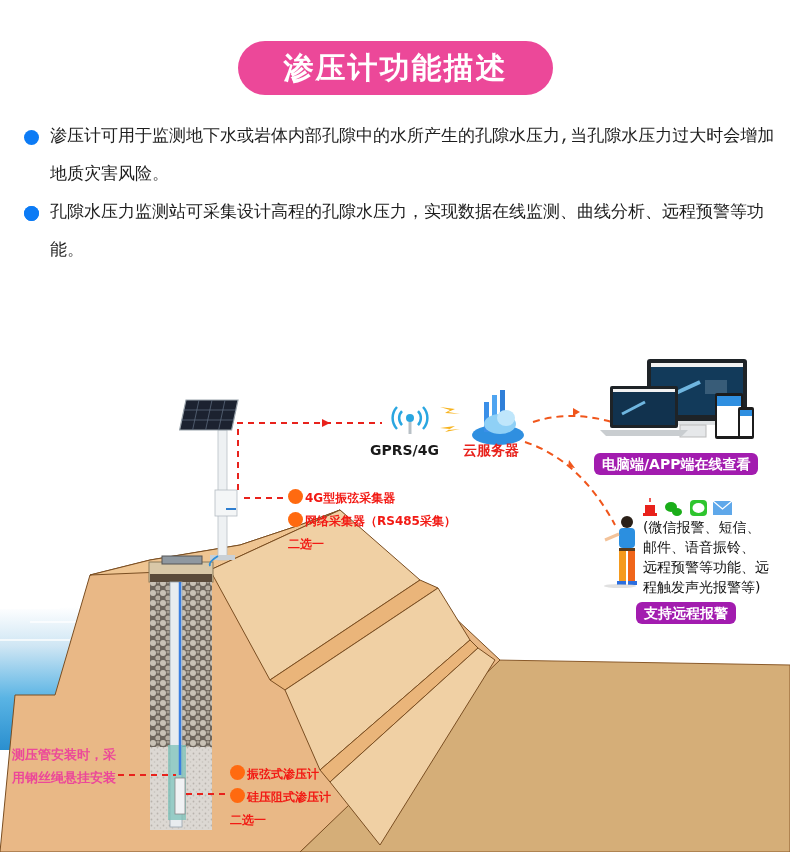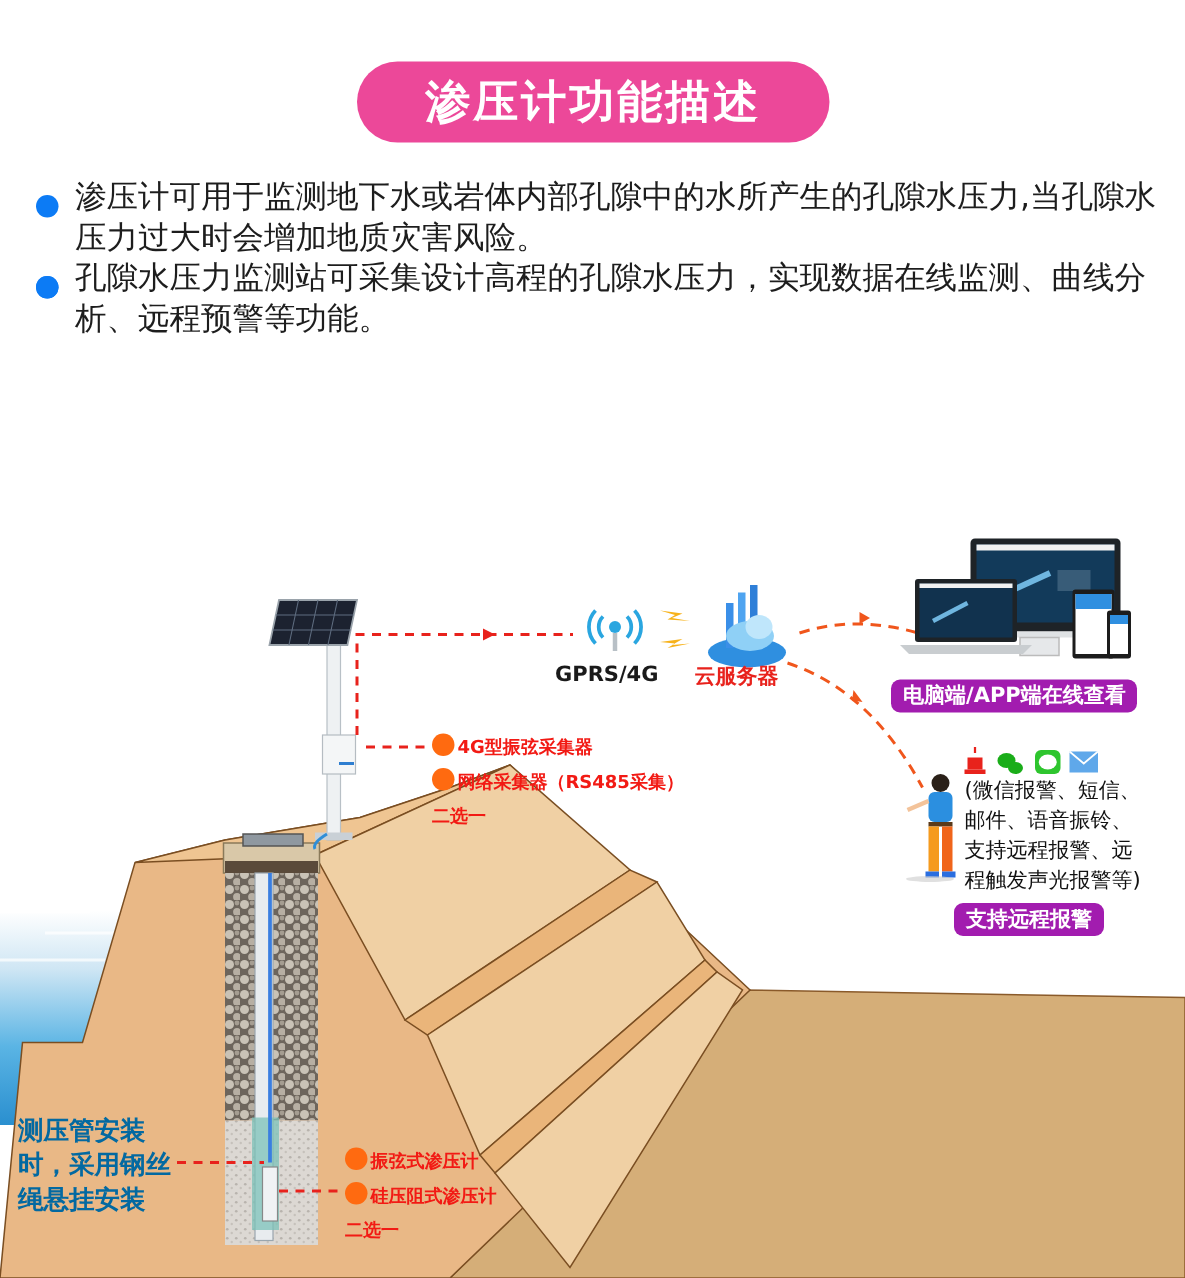--- a/index.html
+++ b/index.html
@@ -7,21 +7,21 @@
   body { position: relative; font-family: "DejaVu Sans", "Liberation Sans", sans-serif; color: #1a1a1a; }
 
   .title-pill {
     position: absolute; left: 238px; top: 41px; width: 315px; height: 54px;
     background: #ec4899; border-radius: 27px;
     display: flex; align-items: center; justify-content: center;
     color: #fff; font-size: 30px; font-weight: bold; letter-spacing: 2px;
   }
 
   .bullets { position: absolute; left: 18px; top: 118px; width: 760px; }
-  .bullet { position: relative; padding-left: 32px; font-size: 21px; line-height: 27px; color: #1d1d1d; margin-bottom: 0; }
+  .bullet { position: relative; padding-left: 32px; font-size: 17px; line-height: 38px; color: #1d1d1d; margin-bottom: 0; font-family: Liberation Mono, monospace; }
   .bullet .dot {
     position: absolute; left: 6px; top: 12px; width: 15px; height: 15px; border-radius: 50%;
     background: #0c7bf5;
   }
 
   .scene { position: absolute; left: 0; top: 350px; width: 746px; height: 502px; }
   svg.bg { position: absolute; left: 0; top: 0; }
 
   .label { position: absolute; white-space: nowrap; }
   .dark-label { color: #1a1a1a; font-size: 14px; font-weight: bold; }
@@ -29,21 +29,21 @@
   .red-big { color: #f21a14; font-size: 12px; font-weight: bold; line-height: 23px; }
   .orange-dot { display: inline-block; width: 15px; height: 15px; background: #ff6a10; border-radius: 50%; vertical-align: -2px; margin-right: 2px; }
 
   .orange-badge {
     position: absolute; background: #a21caf; color: #fff; font-size: 14px; font-weight: bold;
     border-radius: 6px; padding: 2px 8px; white-space: nowrap; height: 22px; line-height: 18px;
   }
 
   .alarm-text { position: absolute; left: 643px; top: 167px; font-size: 14px; line-height: 20px; color: #111; white-space: nowrap; }
 
-  .side-text { position: absolute; left: 12px; top: 393px; font-size: 17px; font-weight: bold; color: #0369a1; line-height: 23px; width: 110px; }
+  .side-text { position: absolute; left: 12px; top: 393px; font-size: 13px; font-weight: bold; color: #ec4899; line-height: 23px; width: 110px; }
 </style>
 </head>
 <body>
 
 <div class="title-pill">渗压计功能描述</div>
 
 <div class="bullets">
   <div class="bullet">
     <span class="dot"></span>
     <span>渗压计可用于监测地下水或岩体内部孔隙中的水所产生的孔隙水压力,当孔隙水压力过大时会增加地质灾害风险。</span>
@@ -218,21 +218,21 @@
   </svg>
 
   <div class="label dark-label" style="left:370px; top:92px;">GPRS/4G</div>
   <div class="label red-label" style="left:463px; top:92px;">云服务器</div>
 
   <div class="orange-badge" style="left:594px; top:103px;">电脑端/APP端在线查看</div>
 
   <div class="alarm-text">
     <div>(微信报警、短信、</div>
     <div>邮件、语音振铃、</div>
-    <div>支持远程报警、远</div>
+    <div>远程预警等功能、远</div>
     <div>程触发声光报警等)</div>
   </div>
   <div class="orange-badge" style="left:636px; top:252px;">支持远程报警</div>
 
   <div class="label red-big" style="left:288px; top:137px;">
     <div><span class="orange-dot"></span><span>4G型振弦采集器</span></div>
     <div><span class="orange-dot"></span><span>网络采集器（RS485采集）</span></div>
     <div>二选一</div>
   </div>
 

